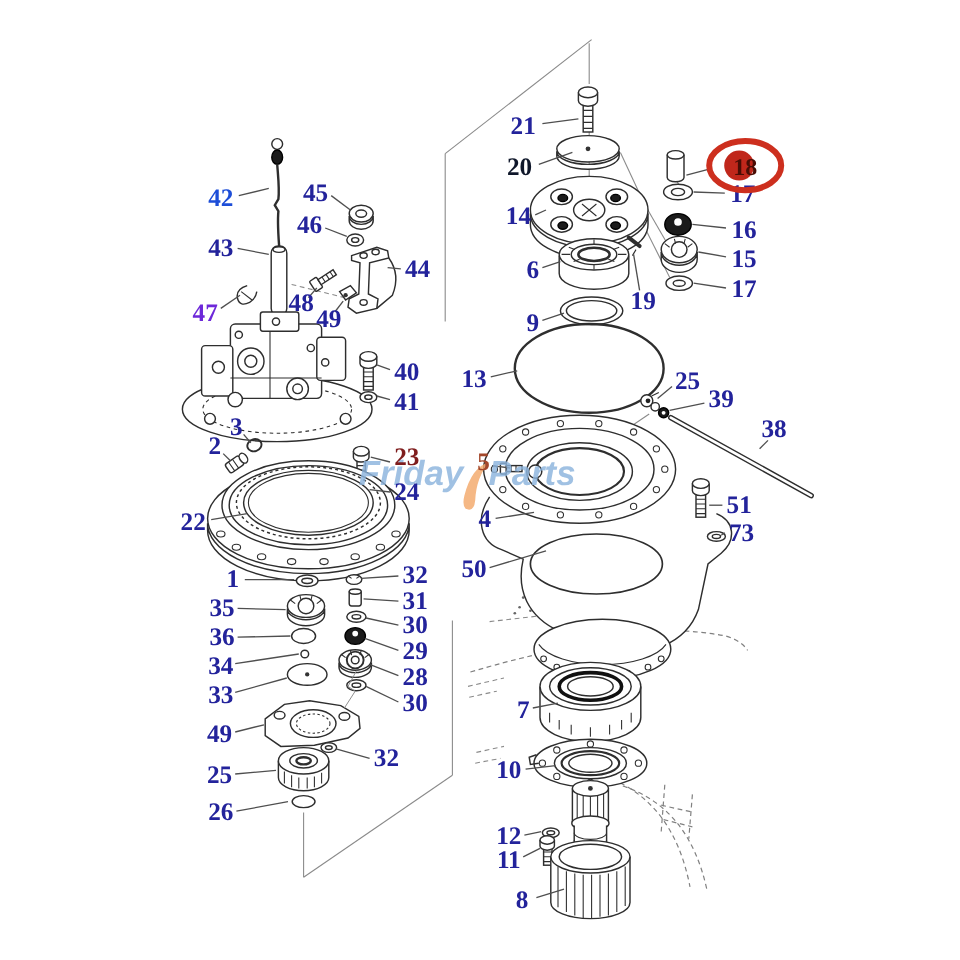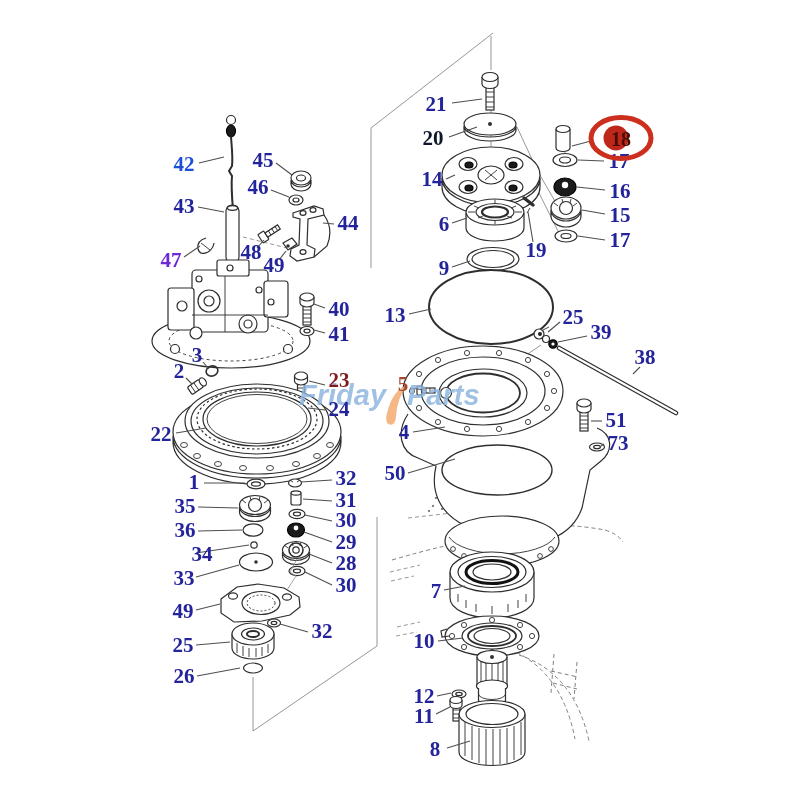--- a/index.html
+++ b/index.html
@@ -585,21 +585,21 @@
       <div class="callout" style="left: 404px; top: 434px; color: rgb(35, 35, 155);">4</div>
       <div class="callout" style="left: 616px; top: 422px; color: rgb(35, 35, 155);">51</div>
       <div class="callout" style="left: 618px; top: 445px; color: rgb(35, 35, 155);">73</div>
       <div class="callout" style="left: 395px; top: 475px; color: rgb(35, 35, 155);">50</div>
       <div class="callout" style="left: 194px; top: 484px; color: rgb(35, 35, 155);">1</div>
       <div class="callout" style="left: 346px; top: 480px; color: rgb(35, 35, 155);">32</div>
       <div class="callout" style="left: 185px; top: 508px; color: rgb(35, 35, 155);">35</div>
       <div class="callout" style="left: 346px; top: 502px; color: rgb(35, 35, 155);">31</div>
       <div class="callout" style="left: 185px; top: 532px; color: rgb(35, 35, 155);">36</div>
       <div class="callout" style="left: 346px; top: 522px; color: rgb(35, 35, 155);">30</div>
-      <div class="callout" style="left: 184px; top: 556px; color: rgb(35, 35, 155); margin-left: 18px;">34</div>
+      <div class="callout" style="left: 184px; top: 556px; color: rgb(35, 35, 155);">34</div>
       <div class="callout" style="left: 346px; top: 544px; color: rgb(35, 35, 155);">29</div>
       <div class="callout" style="left: 184px; top: 580px; color: rgb(35, 35, 155);">33</div>
       <div class="callout" style="left: 346px; top: 565px; color: rgb(35, 35, 155);">28</div>
       <div class="callout" style="left: 346px; top: 587px; color: rgb(35, 35, 155);">30</div>
       <div class="callout" style="left: 183px; top: 613px; color: rgb(35, 35, 155);">49</div>
       <div class="callout" style="left: 322px; top: 633px; color: rgb(35, 35, 155);">32</div>
       <div class="callout" style="left: 183px; top: 647px; color: rgb(35, 35, 155);">25</div>
       <div class="callout" style="left: 184px; top: 678px; color: rgb(35, 35, 155);">26</div>
       <div class="callout" style="left: 436px; top: 593px; color: rgb(35, 35, 155);">7</div>
       <div class="callout" style="left: 424px; top: 643px; color: rgb(35, 35, 155);">10</div>

